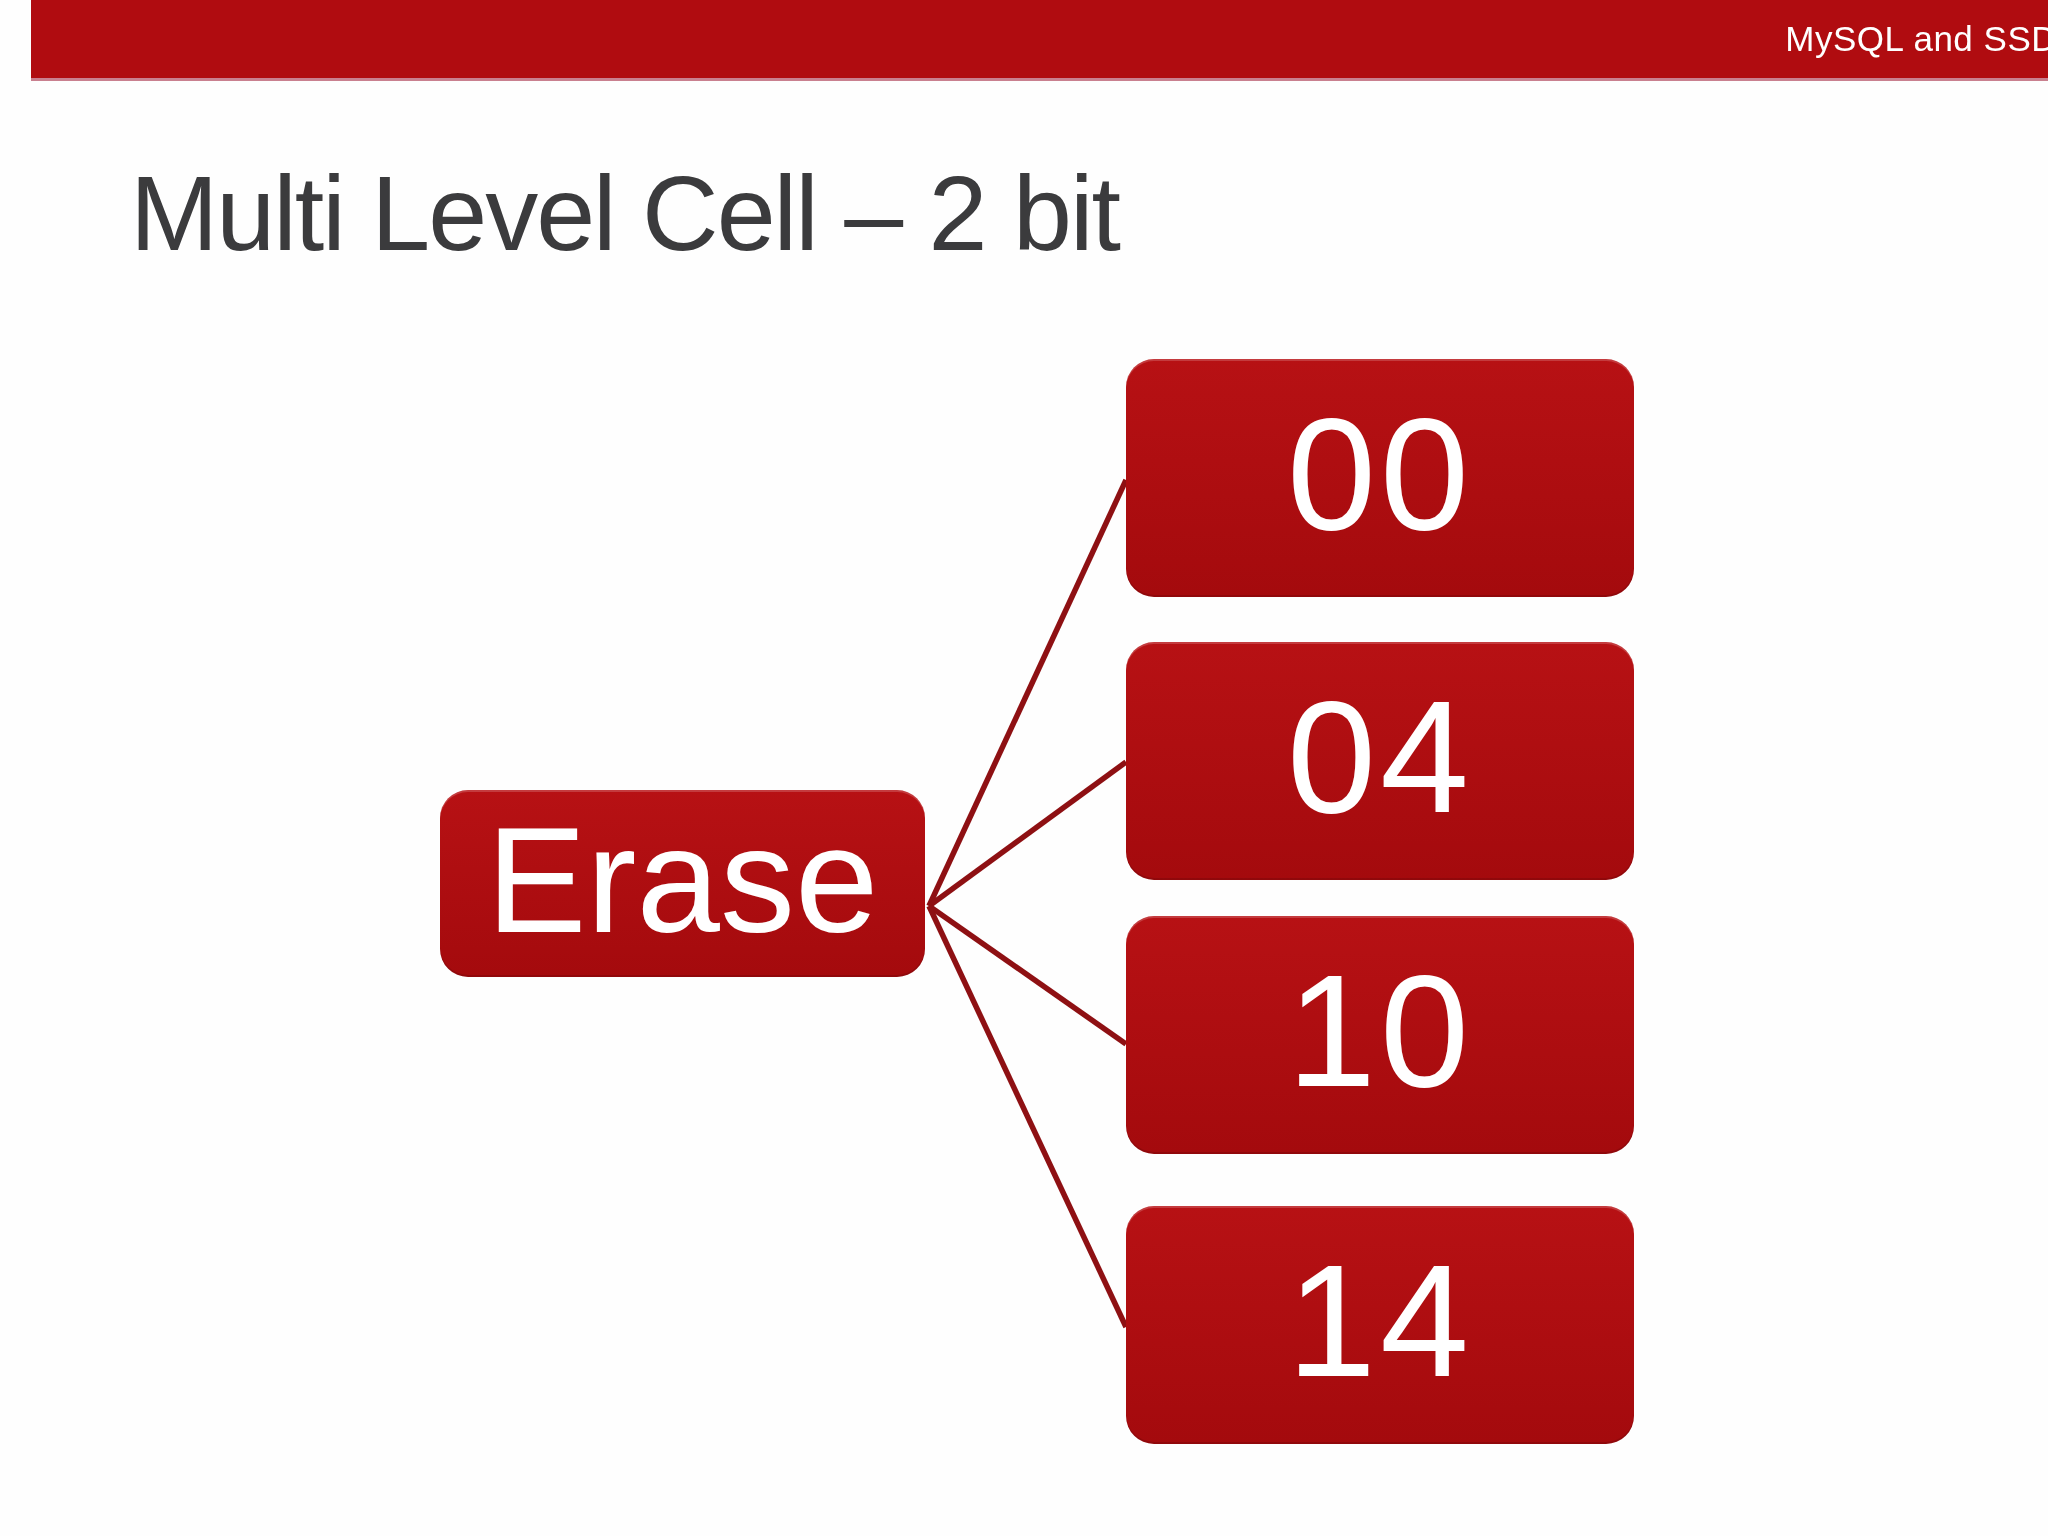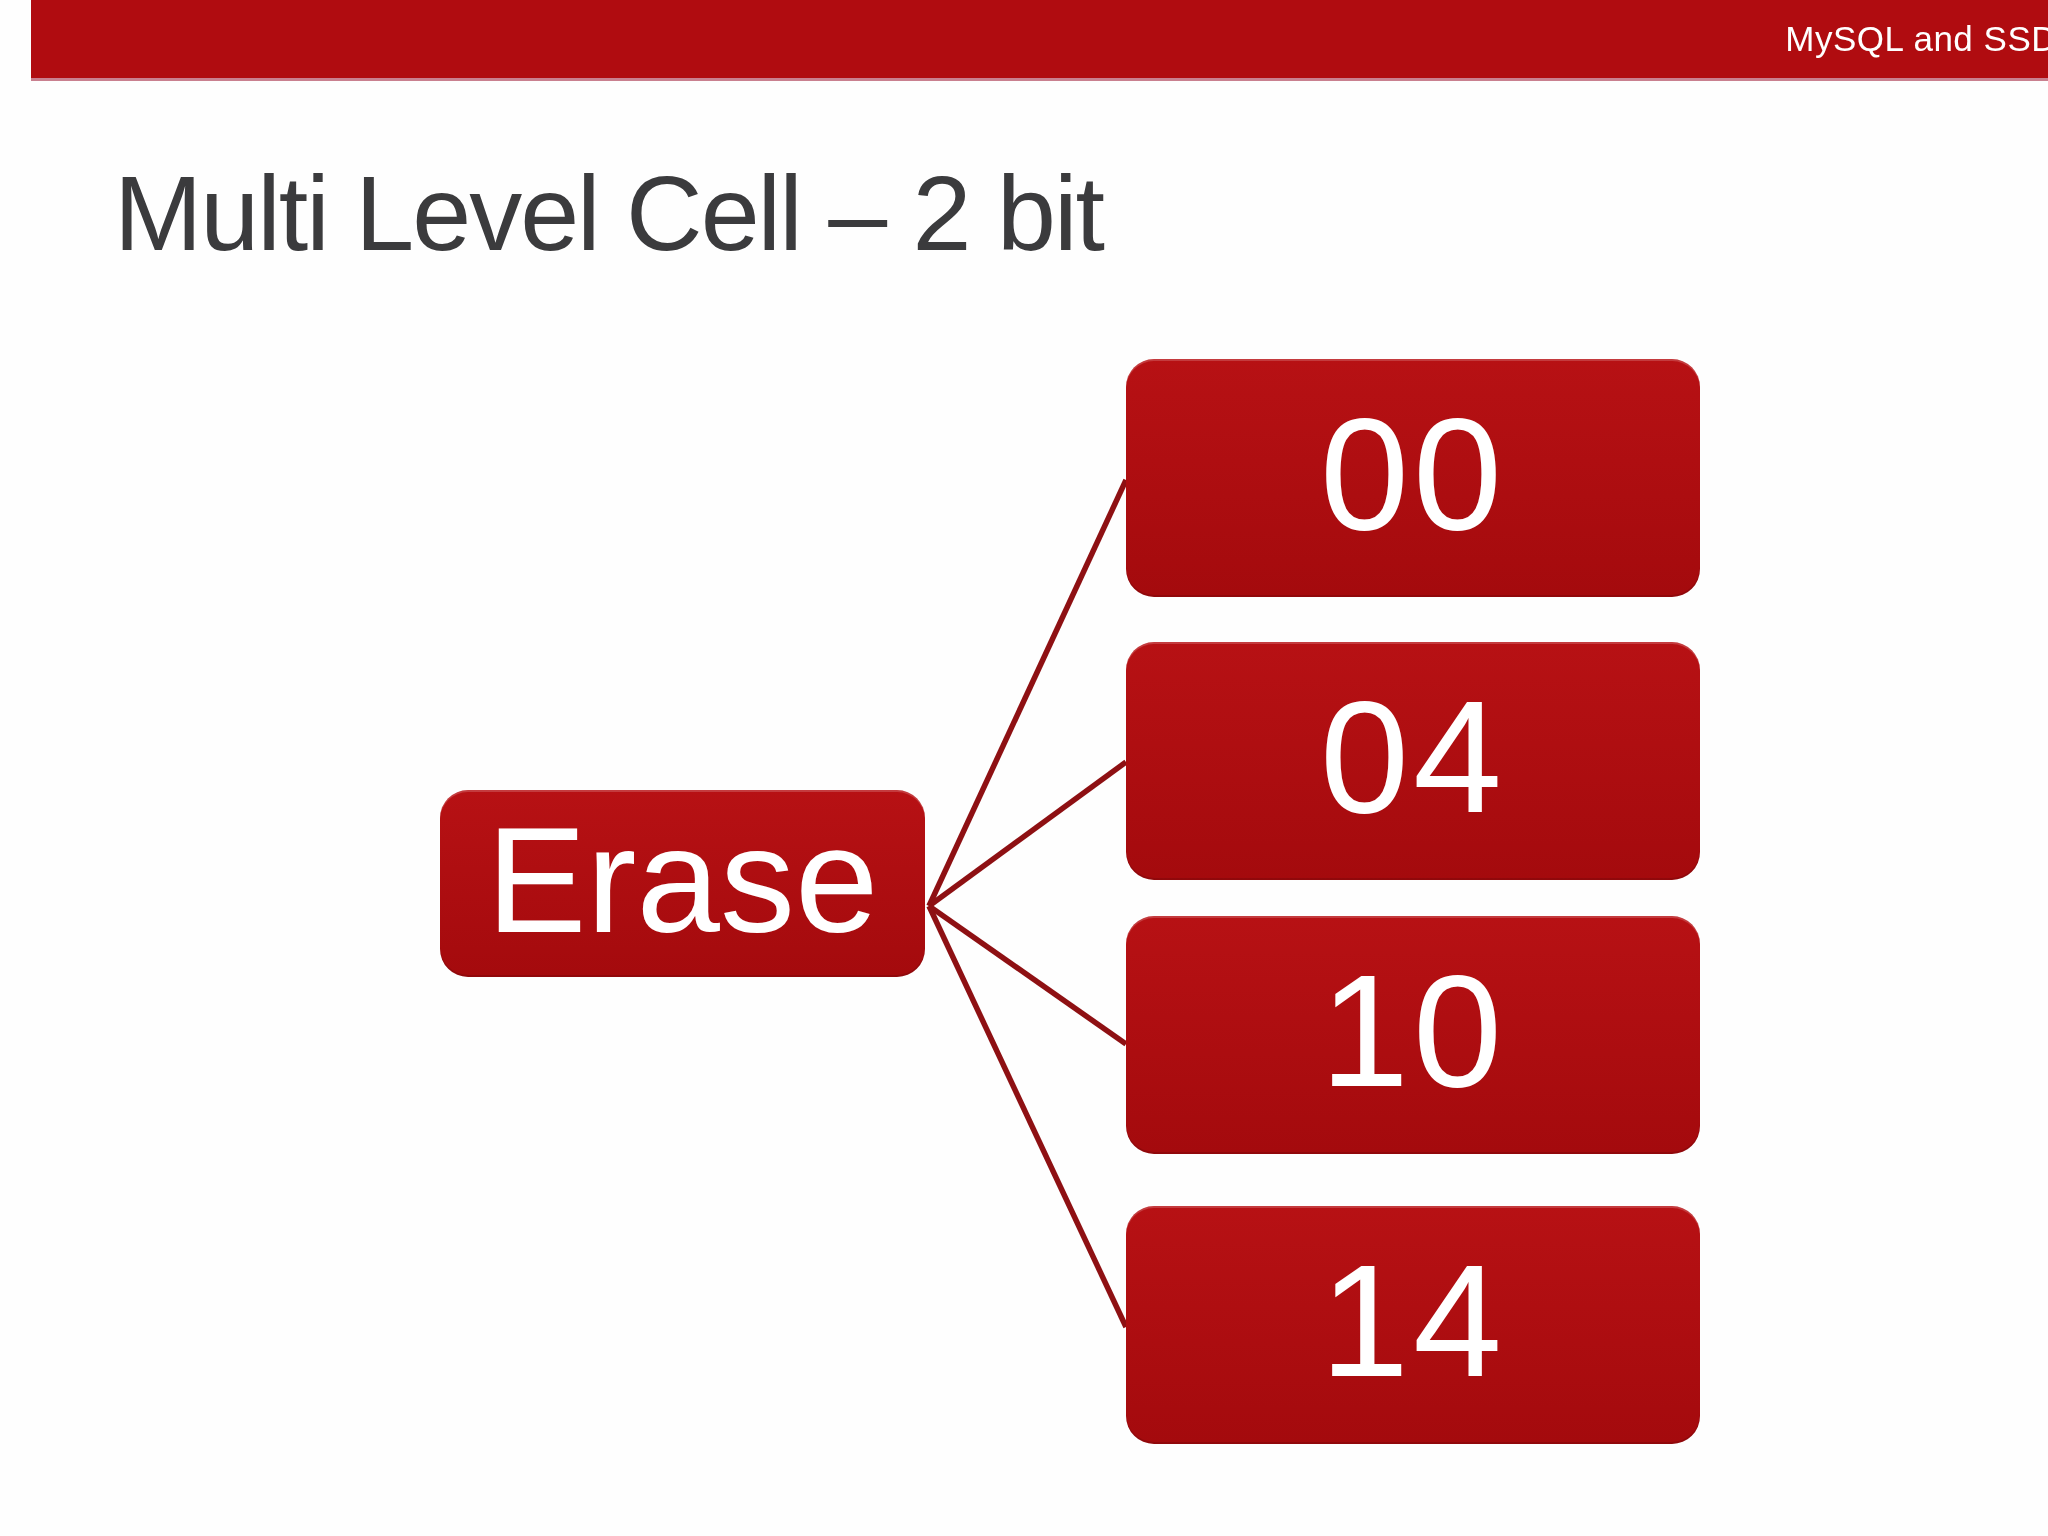--- a/index.html
+++ b/index.html
@@ -35,21 +35,21 @@
   }
   .topbar-label{
     color:var(--text-on-red);
     font-size:35px;
     letter-spacing:0.5px;
     white-space:nowrap;
   }
   
   .title{
     position:absolute;
-    left:114px;top:150px;
+    left:130px;top:150px;
     font-size:106px;
     font-weight:400;
     letter-spacing:-2px;
     color:var(--title-gray);
     white-space:nowrap;
     line-height:1.2;
   }
   
   .connectors{
     position:absolute;left:0;top:0;
@@ -69,21 +69,21 @@
     color:var(--text-on-red);
     box-shadow:inset 0 2px 0 rgba(255,255,255,0.18), inset 0 -2px 0 rgba(0,0,0,0.12);
   }
   .node-source{
     left:440px;top:790px;
     width:485px;height:187px;
     font-size:150px;
   }
   .node-target{
     left:1126px;
-    width:574px;height:238px;
+    width:508px;height:238px;
     font-size:160px;
     letter-spacing:4px;
   }
   .t0{top:359px;}
   .t1{top:642px;}
   .t2{top:916px;}
   .t3{top:1206px;}
   .node span{
     line-height:1;
     transform:translateY(-4px);

